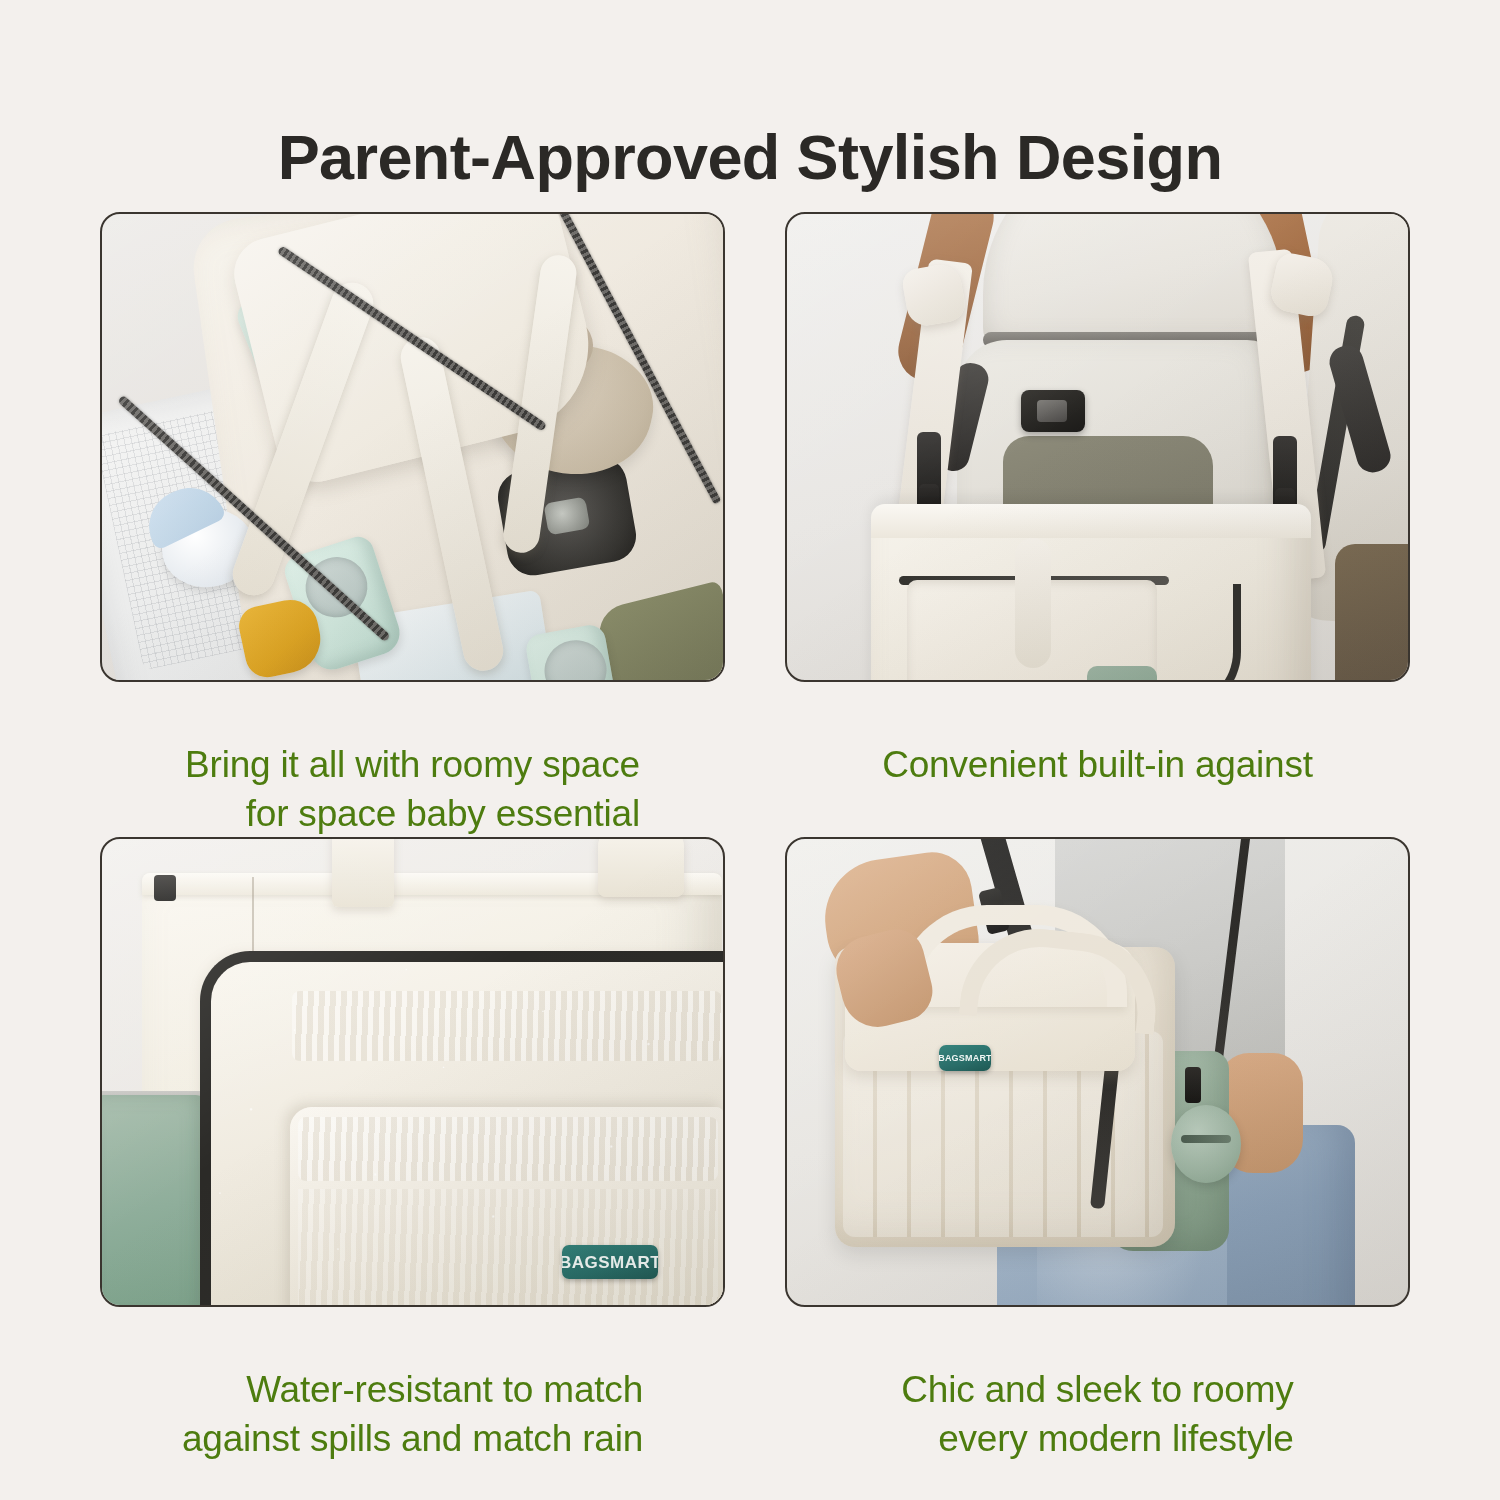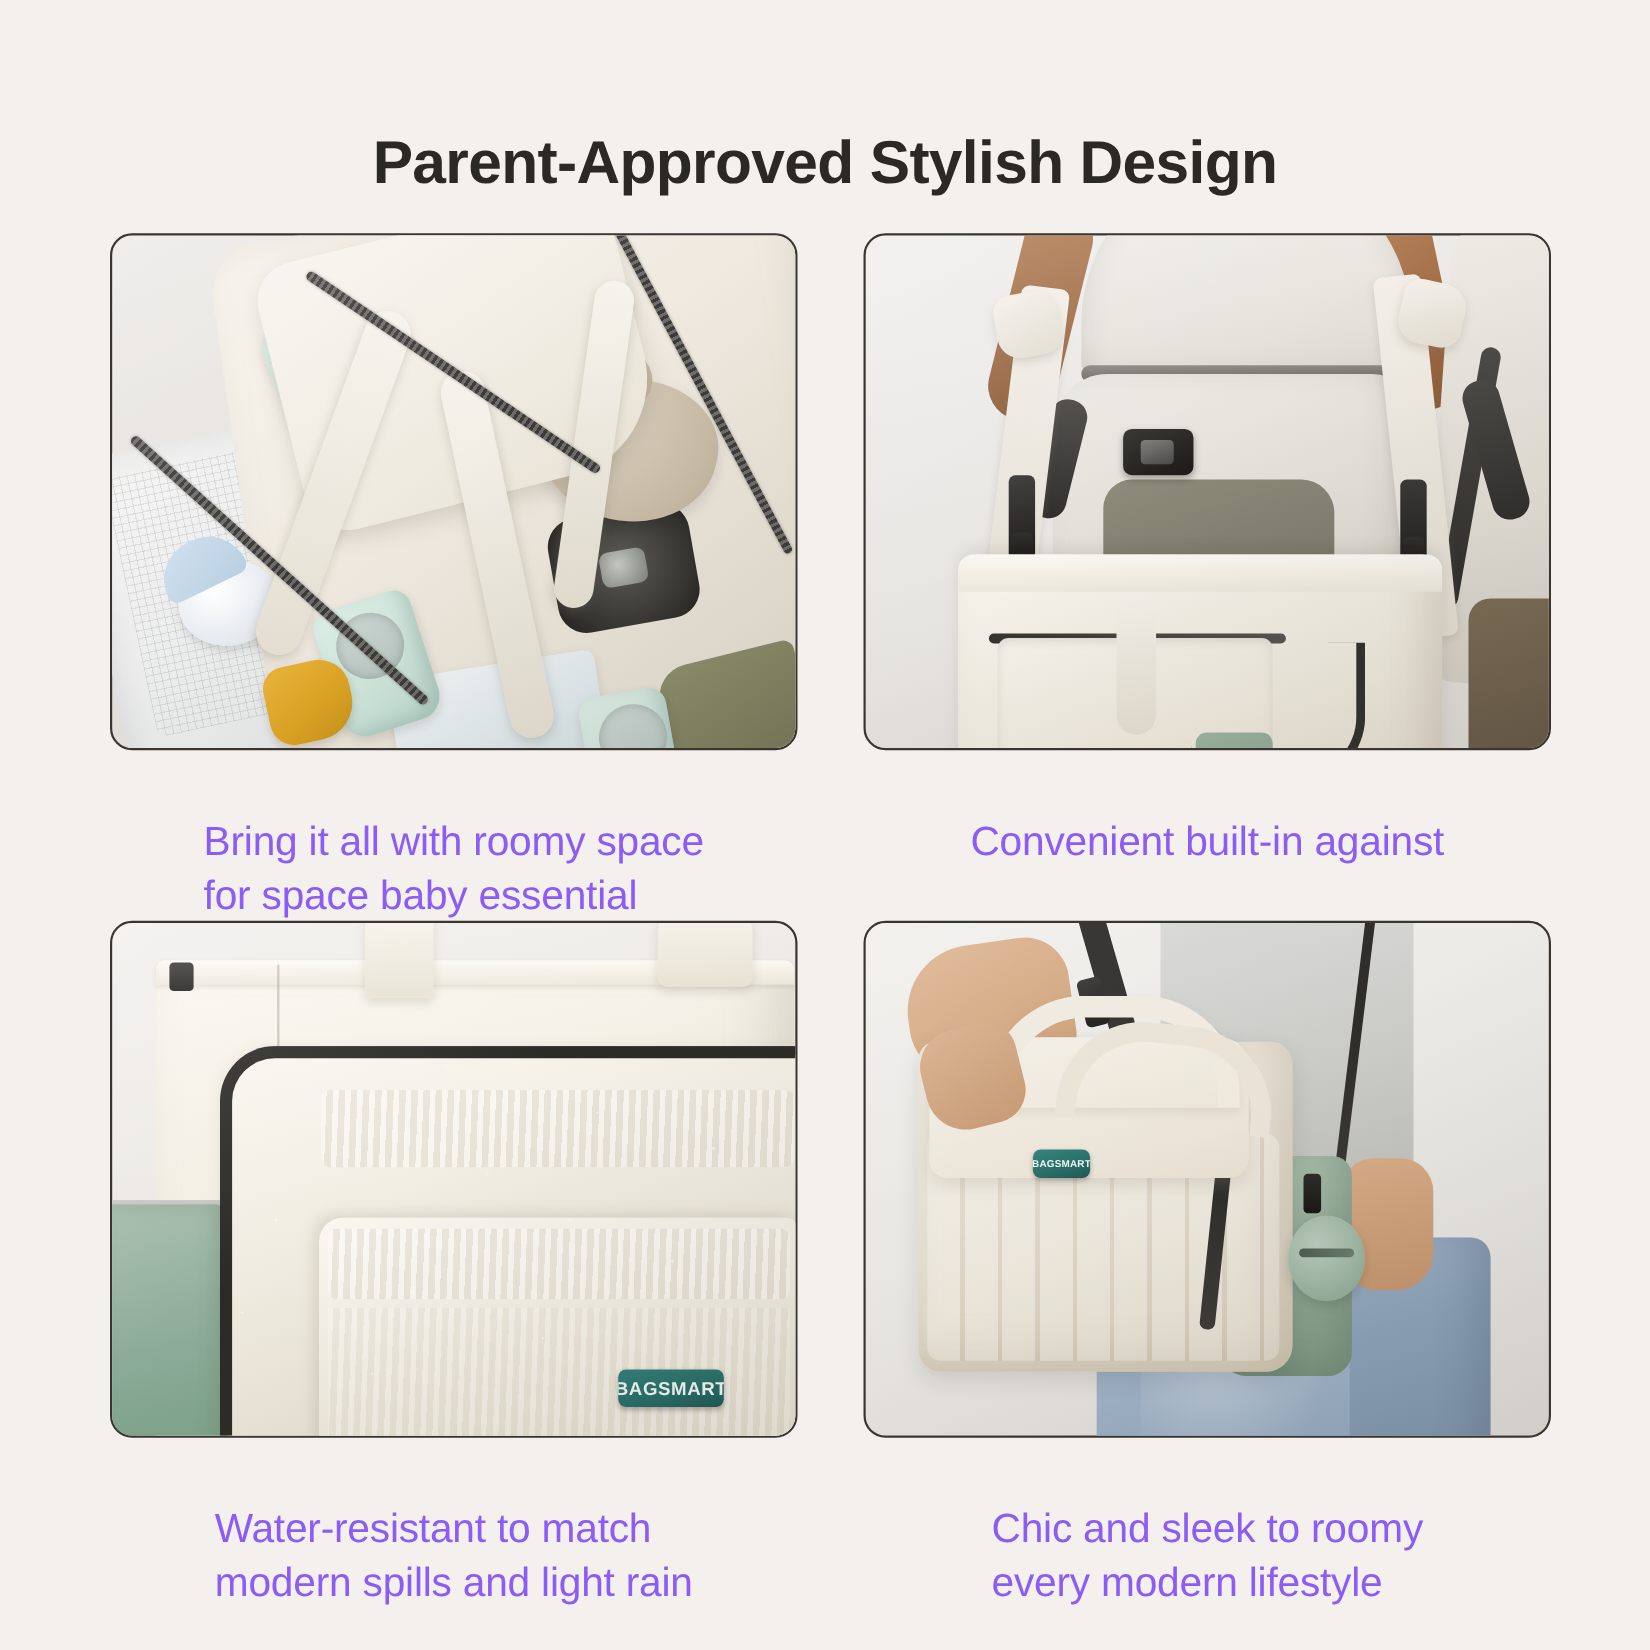--- a/index.html
+++ b/index.html
@@ -23,21 +23,21 @@
     box-sizing: border-box;
   }
 
   
   .page-title {
     position: absolute;
     top: 82px;
     left: 0;
     width: 1500px;
     text-align: center;
-    font-size: 55px;
+    font-size: 63px;
     font-weight: 700;
     letter-spacing: -0.6px;
     color: #2b2926;
     line-height: 1.05;
     white-space: nowrap;
   }
 
   
   .grid {
     position: absolute;
@@ -54,25 +54,25 @@
 
   .cell-photo { position: relative; }
   .cell-caption {
     display: flex;
     align-items: flex-start;
     justify-content: center;
     padding-top: 22px;
   }
 
   .caption-text {
-    text-align: left;
+    text-align: right;
     font-size: 37px;
     font-weight: 400;
     line-height: 1.32;
-    color: #8b5cf6;
+    color: #4d7c0f;
     letter-spacing: -0.2px;
     max-width: 600px;
   }
 
   
   .photo {
     position: relative;
     width: 625px;
     height: 470px;
     border: 2px solid #3a352f;
@@ -754,21 +754,21 @@
             <span class="brand-text">BAGSMART</span>
           </div>
           <div class="sheen"></div>
         </div>
       </div>
     </div>
 
     <div class="cell-caption">
       <p class="caption-text">
         <span>Water-resistant to match</span><br>
-        <span>modern spills and light rain</span>
+        <span>against spills and match rain</span>
       </p>
     </div>
 
     <div class="cell-caption">
       <p class="caption-text">
         <span>Chic and sleek to roomy</span><br>
         <span>every modern lifestyle</span>
       </p>
     </div>
 

